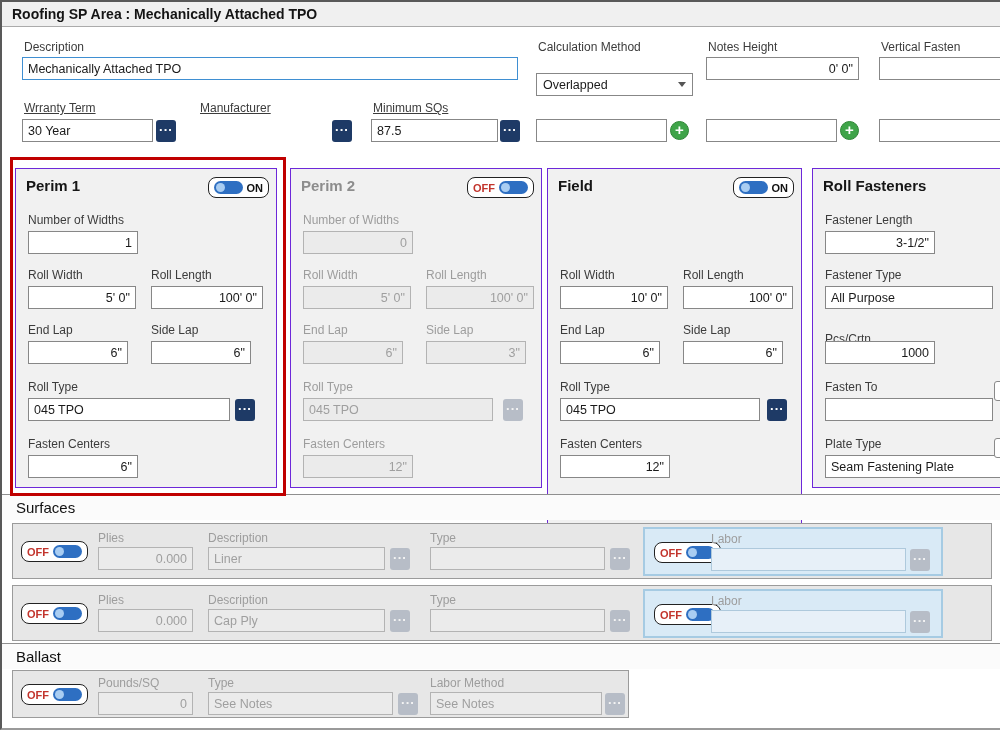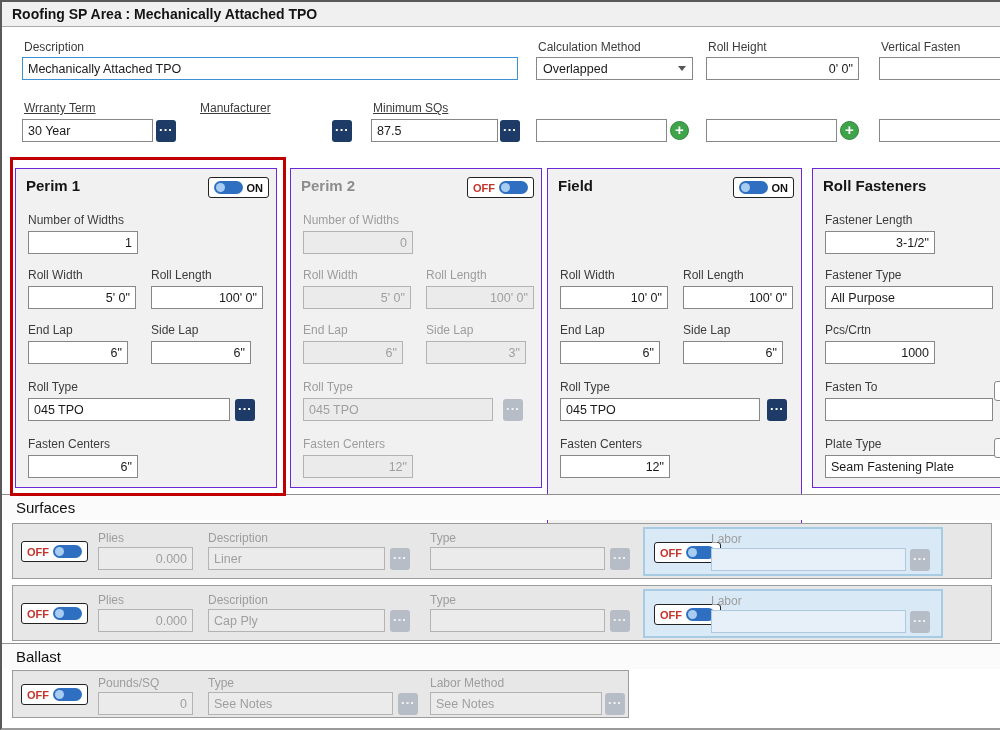--- a/index.html
+++ b/index.html
@@ -13,37 +13,37 @@
   .lbl.u { text-decoration:underline; }
   .lbl.dis { color:#9d9d9d; }
   .inp { position:absolute; height:23px; border:1px solid #878787; background:#fff;
          font-family:inherit; font-size:12.5px; color:#1a1a1a; padding:0 5px; outline:none; }
   .inp.r { text-align:right; }
   .inp.focus { border:1px solid #3f8fd2; }
   .inp.dis { background:#ebebeb; color:#9f9f9f; border-color:#b3b3b3; }
   .inp.linp { background:#e7f0f8; border-color:#aec9dc; color:#9aa7b3; }
   .select { position:absolute; height:23px; background:#fff; border:1px solid #878787;
             display:flex; align-items:center; justify-content:space-between; padding:0 6px;
-            font-size:12.5px; color:#1a1a1a; cursor:default; }
+            font-size:12.5px; color:#1a1a1a; cursor:default;margin-top:16px; }
   .chev { width:0; height:0; border-left:4px solid transparent; border-right:4px solid transparent;
           border-top:5px solid #555; }
   .dots { position:absolute; width:20px; height:22px; background:#1e3a66; border-radius:3px;
           color:#fff; font-size:13px; font-weight:700; text-align:center; line-height:14px;
           letter-spacing:1px; cursor:pointer; }
   .dots.ddis { background:#b7bdc7; color:#f4f4f4; cursor:default; }
   .plus { position:absolute; width:19px; height:19px; border-radius:50%; background:#3fa449;
           border:1px solid #2e8536; color:#fff; font-size:15px; font-weight:700; text-align:center;
           line-height:16px; cursor:pointer; }
   .sliver { position:absolute; width:14px; height:20px; background:#fff; border:1px solid #8a8a8a;
             border-radius:3px; }
   .panel { position:absolute; background:#f1f1f1; border:1px solid #6d28d9; }
   .ptitle { position:absolute; left:10px; top:8px; font-size:15px; font-weight:700; color:#161616; }
   .ptitle.dis { color:#8d8d8d; }
   .toggle { position:absolute; height:21px; background:#fff; border:1px solid #222;
-            border-radius:3px; display:flex; align-items:center; gap:4px; padding:0 5px; cursor:pointer; }
+            border-radius:8px; display:flex; align-items:center; gap:4px; padding:0 5px; cursor:pointer; }
   .pill { display:inline-block; width:29px; height:13px; background:#2e6fc2; border-radius:7px; position:relative; }
   .knob { position:absolute; left:2px; top:2px; width:9px; height:9px; border-radius:50%; background:#a9cdf2; }
   .tlab { font-size:11px; font-weight:700; color:#111; }
   .tlab.red { color:#c2342c; }
   .redbox { position:absolute; border:3px solid #c00000; z-index:6; pointer-events:none; }
   .sechead { position:absolute; left:0; width:1000px; height:26px; background:#fbfbfb;
              border-top:1px solid #8f8f8f; font-size:15px; color:#111; line-height:26px; padding-left:14px; }
   .srow { position:absolute; background:#e7e7e7; border:1px solid #9b9b9b; }
   .laborbox { position:absolute; background:#d9eaf6; border:2px solid #a6cbe3; }
 </style>
@@ -58,21 +58,21 @@
 
   <div class="lbl" style="left:22px;top:38px">Description</div>
   <input class="inp focus" style="left: 20px; top: 55px; width: 496px;" value="Mechanically Attached TPO">
 
   <div class="lbl" style="left:536px;top:38px">Calculation Method</div>
   <div class="select" style="left:534px;top:55px;width:157px">
     <span>Overlapped</span>
     <span class="chev"></span>
   </div>
 
-  <div class="lbl" style="left:706px;top:38px">Roll Height</div>
+  <div class="lbl" style="left:706px;top:38px">Notes Height</div>
   <input class="inp r" style="left: 704px; top: 55px; width: 153px;" value="0' 0&quot;">
 
   <div class="lbl" style="left:879px;top:38px">Vertical Fasten</div>
   <input class="inp" style="left: 877px; top: 55px; width: 130px;" value="">
 
   <div class="lbl u" style="left:22px;top:99px">Wrranty Term</div>
   <input class="inp" style="left: 20px; top: 117px; width: 131px;" value="30 Year">
   <div class="dots" style="left:154px;top:118px">...</div>
 
   <div class="lbl u" style="left:198px;top:99px">Manufacturer</div>
@@ -164,21 +164,21 @@
     <div class="lbl" style="left:12px;top:268px">Fasten Centers</div>
     <input class="inp r" style="left: 12px; top: 286px; width: 110px;" value="12&quot;">
   </div>
 
   <div class="panel" style="left:810px;top:166px;width:196px;height:320px">
     <div class="ptitle">Roll Fasteners</div>
     <div class="lbl" style="left:12px;top:44px">Fastener Length</div>
     <input class="inp r" style="left: 12px; top: 62px; width: 110px;" value="3-1/2&quot;">
     <div class="lbl" style="left:12px;top:99px">Fastener Type</div>
     <input class="inp" style="left: 12px; top: 117px; width: 168px;" value="All Purpose">
-    <div class="lbl" style="left:12px;top:154px">Pcs/Crtn</div>
+    <div class="lbl" style="left:12px;top:163px">Pcs/Crtn</div>
     <input class="inp r" style="left: 12px; top: 172px; width: 110px;" value="1000">
     <div class="lbl" style="left:12px;top:211px">Fasten To</div>
     <input class="inp" style="left: 12px; top: 229px; width: 168px;" value="">
     <div class="sliver" style="left:181px;top:212px"></div>
     <div class="lbl" style="left:12px;top:268px">Plate Type</div>
     <input class="inp" style="left: 12px; top: 286px; width: 176px;" value="Seam Fastening Plate">
     <div class="sliver" style="left:181px;top:269px"></div>
   </div>
 
   <div class="sechead" style="top:492px">

